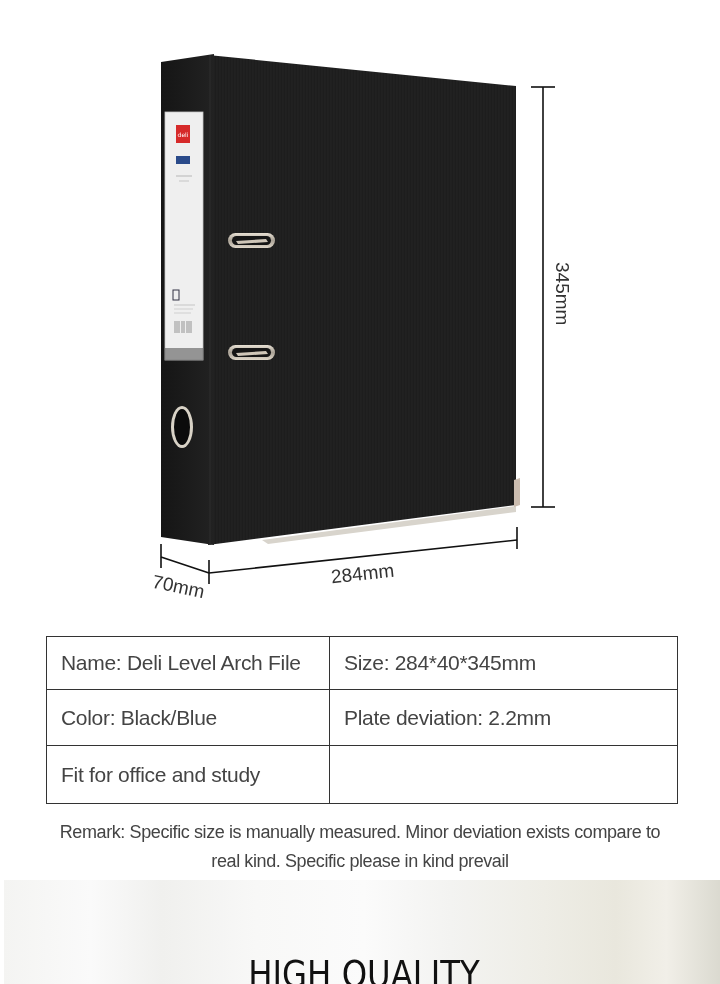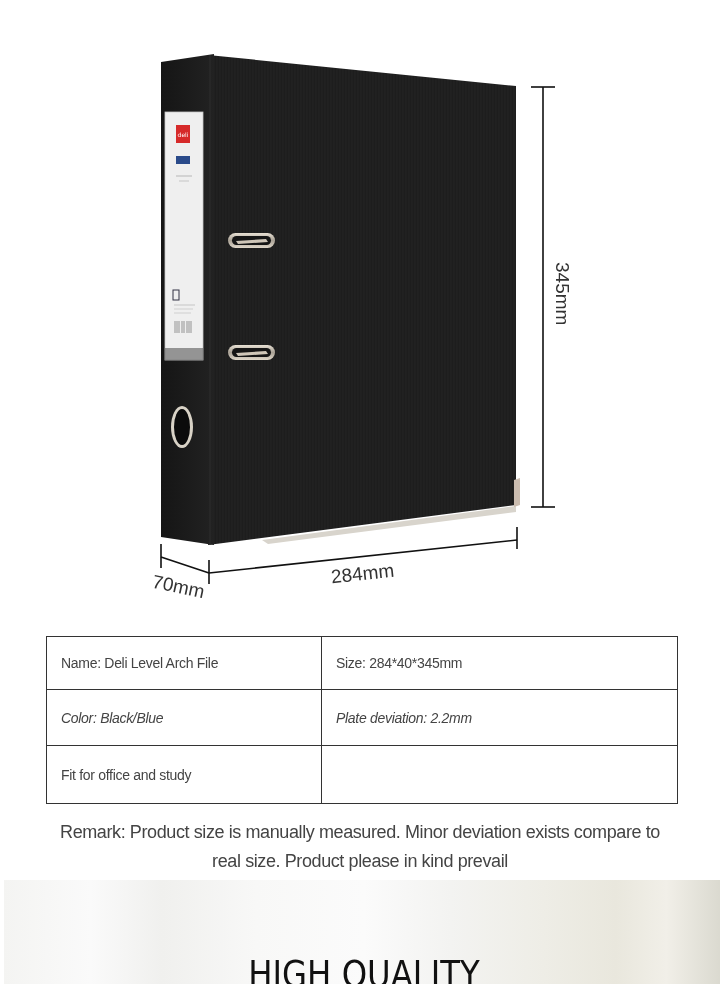--- a/index.html
+++ b/index.html
@@ -12,26 +12,26 @@
   }
   .product-area { position: absolute; left: 0; top: 0; width: 720px; height: 620px; }
   .dim-label { position: absolute; font-size: 19px; color: #333; white-space: nowrap; }
 
   .spec-table {
     position: absolute; left: 46px; top: 636px; width: 632px;
     border-collapse: collapse;
   }
   .spec-table td {
     border: 1.5px solid #333;
-    font-size: 14px; color: #444;
-    padding: 0 0 0 14px;
+    font-size: 21px; color: #444;
+    padding: 0 8px 0 14px;
     letter-spacing: -0.3px;
   }
   .spec-table tr.r1 td { height: 52px; }
-  .spec-table tr.r2 td { height: 55px; font-style: italic; }
+  .spec-table tr.r2 td { height: 55px; }
   .spec-table tr.r3 td { height: 57px; margin-left: 7px; }
   .spec-table td.c1 { width: 260px; }
 
   .remark {
     position: absolute; left: 20px; top: 818px; width: 680px;
     text-align: center; font-size: 18px; line-height: 29px; color: #444;
     letter-spacing: -0.4px;
   }
   .banner {
     position: absolute; left: 4px; top: 880px; width: 720px; height: 104px;
@@ -144,19 +144,19 @@
     <td>Plate deviation: 2.2mm</td>
   </tr>
   <tr class="r3">
     <td class="c1">Fit for office and study</td>
     <td></td>
   </tr>
 </tbody>
   </table>
 
 <div class="remark">
-  <div>Remark: Product size is manually measured. Minor deviation exists compare to</div>
-  <div>real size. Product please in kind prevail</div>
+  <div>Remark: Specific size is manually measured. Minor deviation exists compare to</div>
+  <div>real kind. Specific please in kind prevail</div>
 </div>
 
 <div class="banner">
   <div class="banner-title">HIGH QUALITY</div>
 </div>
 
 </body></html>

